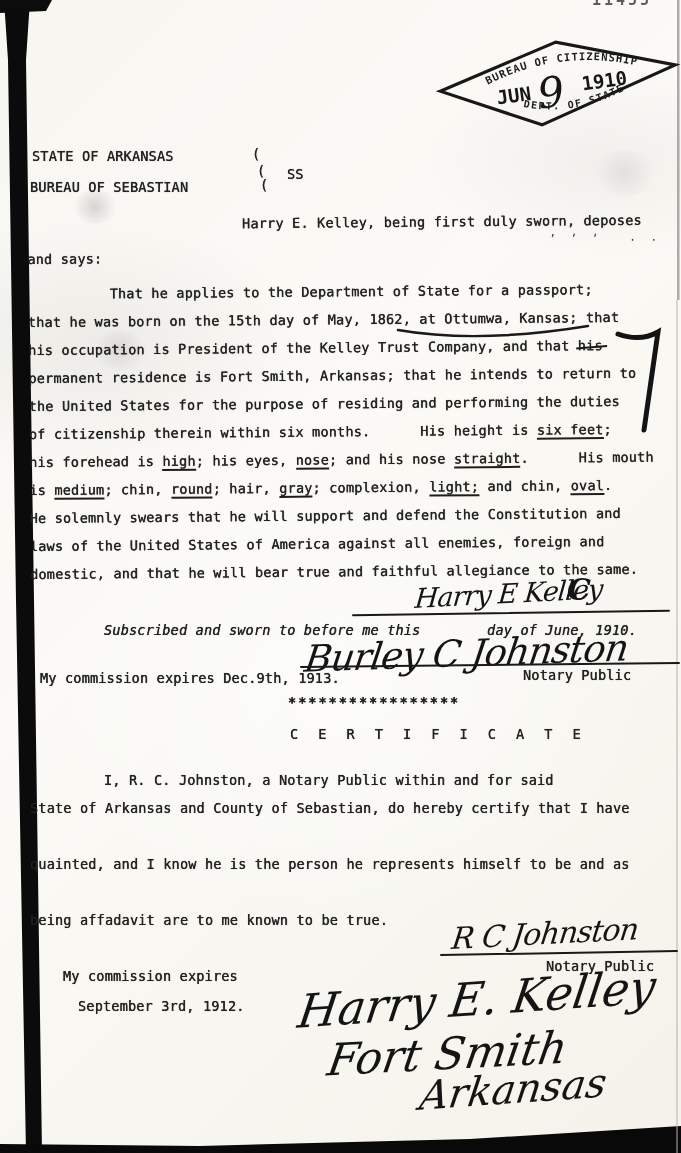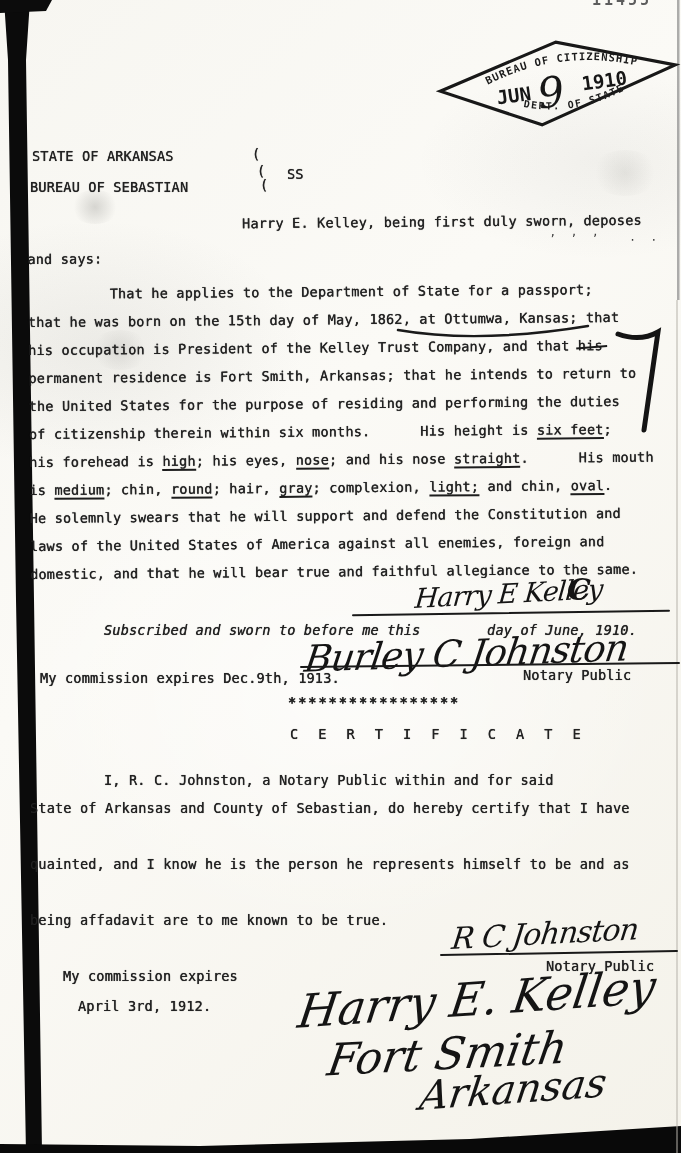--- a/index.html
+++ b/index.html
@@ -117,19 +117,19 @@
   <div class="t tline" style="left:104px;top:766px;">I, R. C. Johnston, a Notary Public within and for said</div>
   <div class="t tline" style="left:30px;top:794px;">State of Arkansas and County of Sebastian, do hereby certify that I have</div>
   <div class="t tline" style="left:30px;top:850px;text-align:right;">quainted, and I know he is the person he represents himself to be and as</div>
   <div class="t tline" style="left:30px;top:906px;">being affadavit are to me known to be true.</div>
 
   <div class="hand" style="left:452px;top:916px;font-size:30px;transform:rotate(-3deg) skewX(-10deg);letter-spacing:-1px;">R C Johnston</div>
   <div class="sigline" style="left:440px;top:952px;width:238px;transform:rotate(-1deg);"></div>
   <div class="t" style="left:546px;top:958px;">Notary Public</div>
 
   <div class="t" style="left:45px;top:968px;margin-left:18px;">My commission expires</div>
-  <div class="t" style="left:78px;top:998px;">April 3rd, 1912.</div>
+  <div class="t" style="left:78px;top:998px;">September 3rd, 1912.</div>
 
   <div class="hand" style="left:298px;top:972px;font-size:46px;transform:rotate(-4deg) skewX(-12deg);letter-spacing:0px;">Harry E. Kelley</div>
   <div class="hand" style="left:328px;top:1028px;font-size:44px;transform:rotate(-3deg) skewX(-12deg);">Fort Smith</div>
   <div class="hand" style="left:420px;top:1066px;font-size:40px;transform:rotate(-4deg) skewX(-12deg);">Arkansas</div>
 
 </div>
 
 </body></html>

